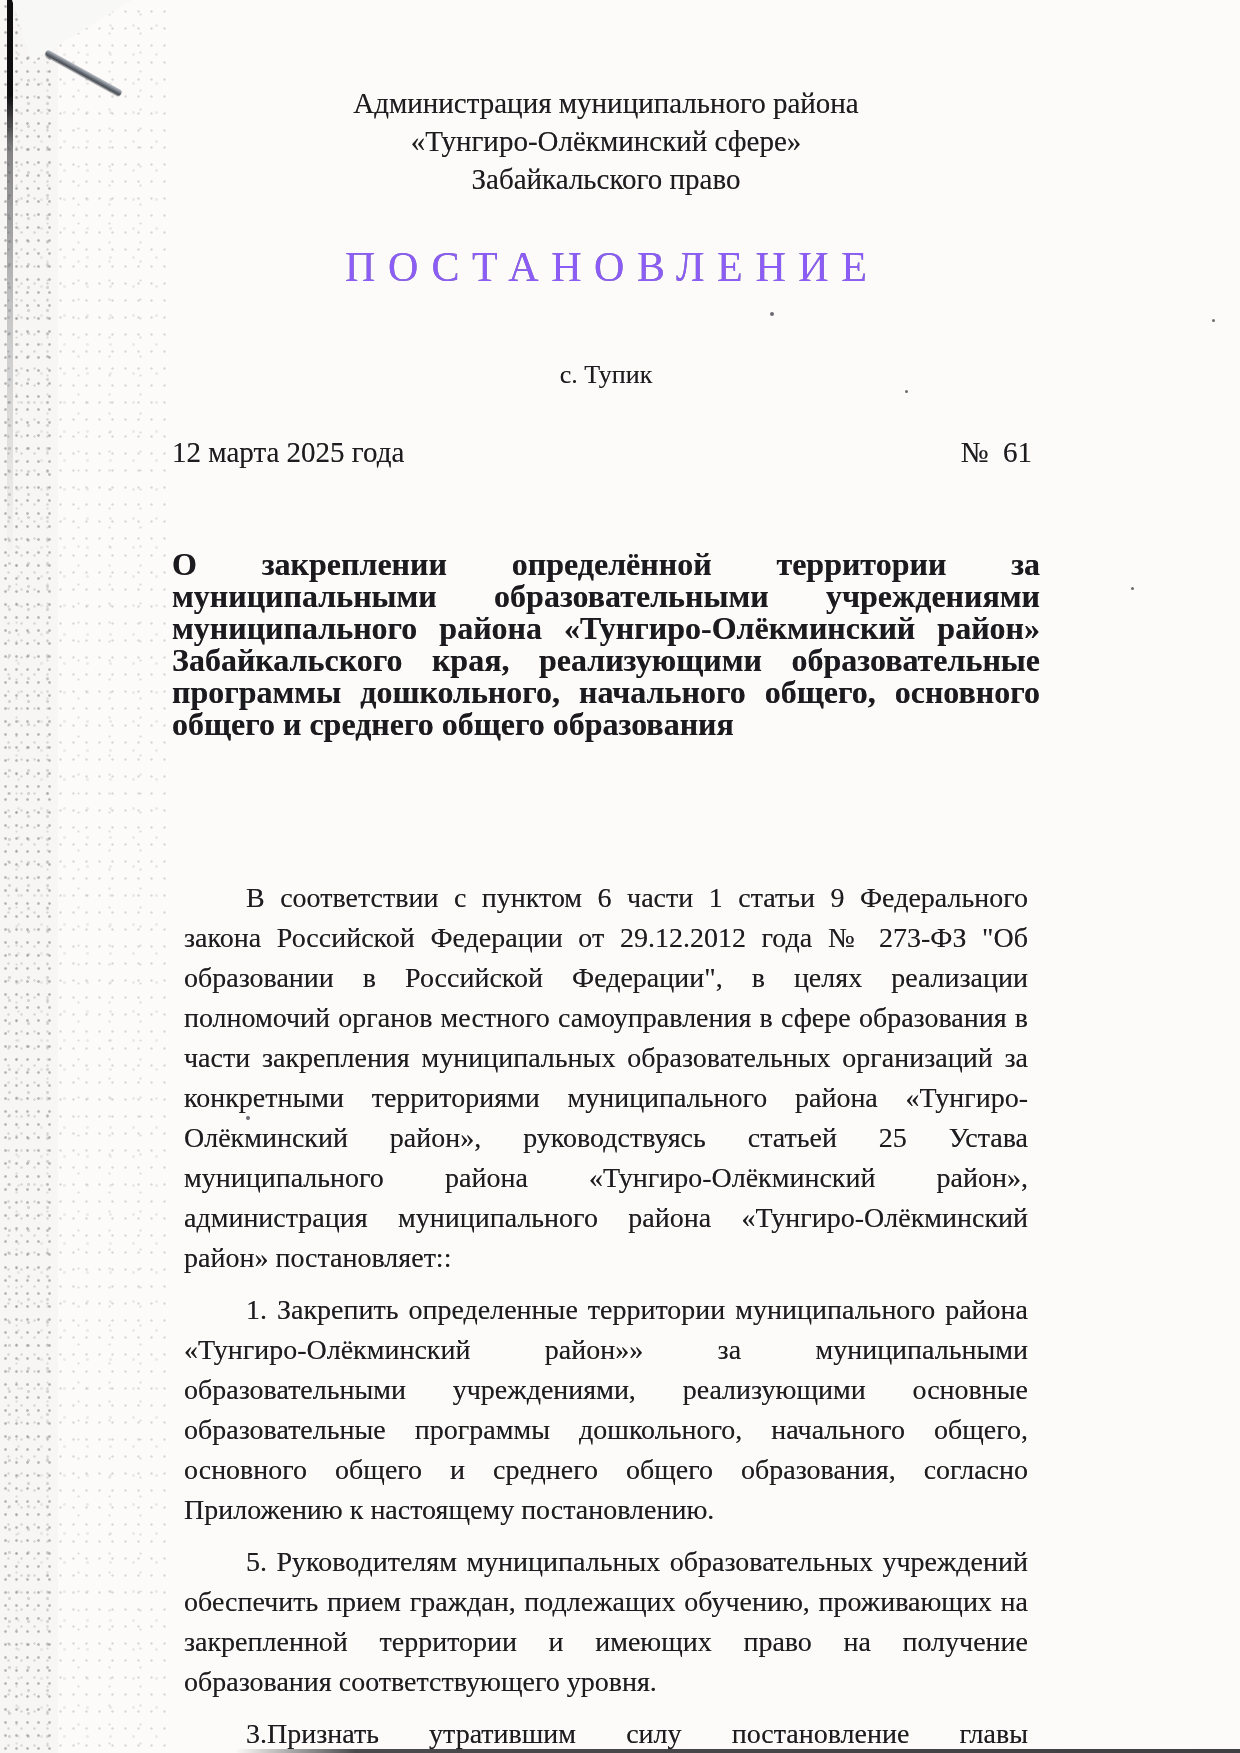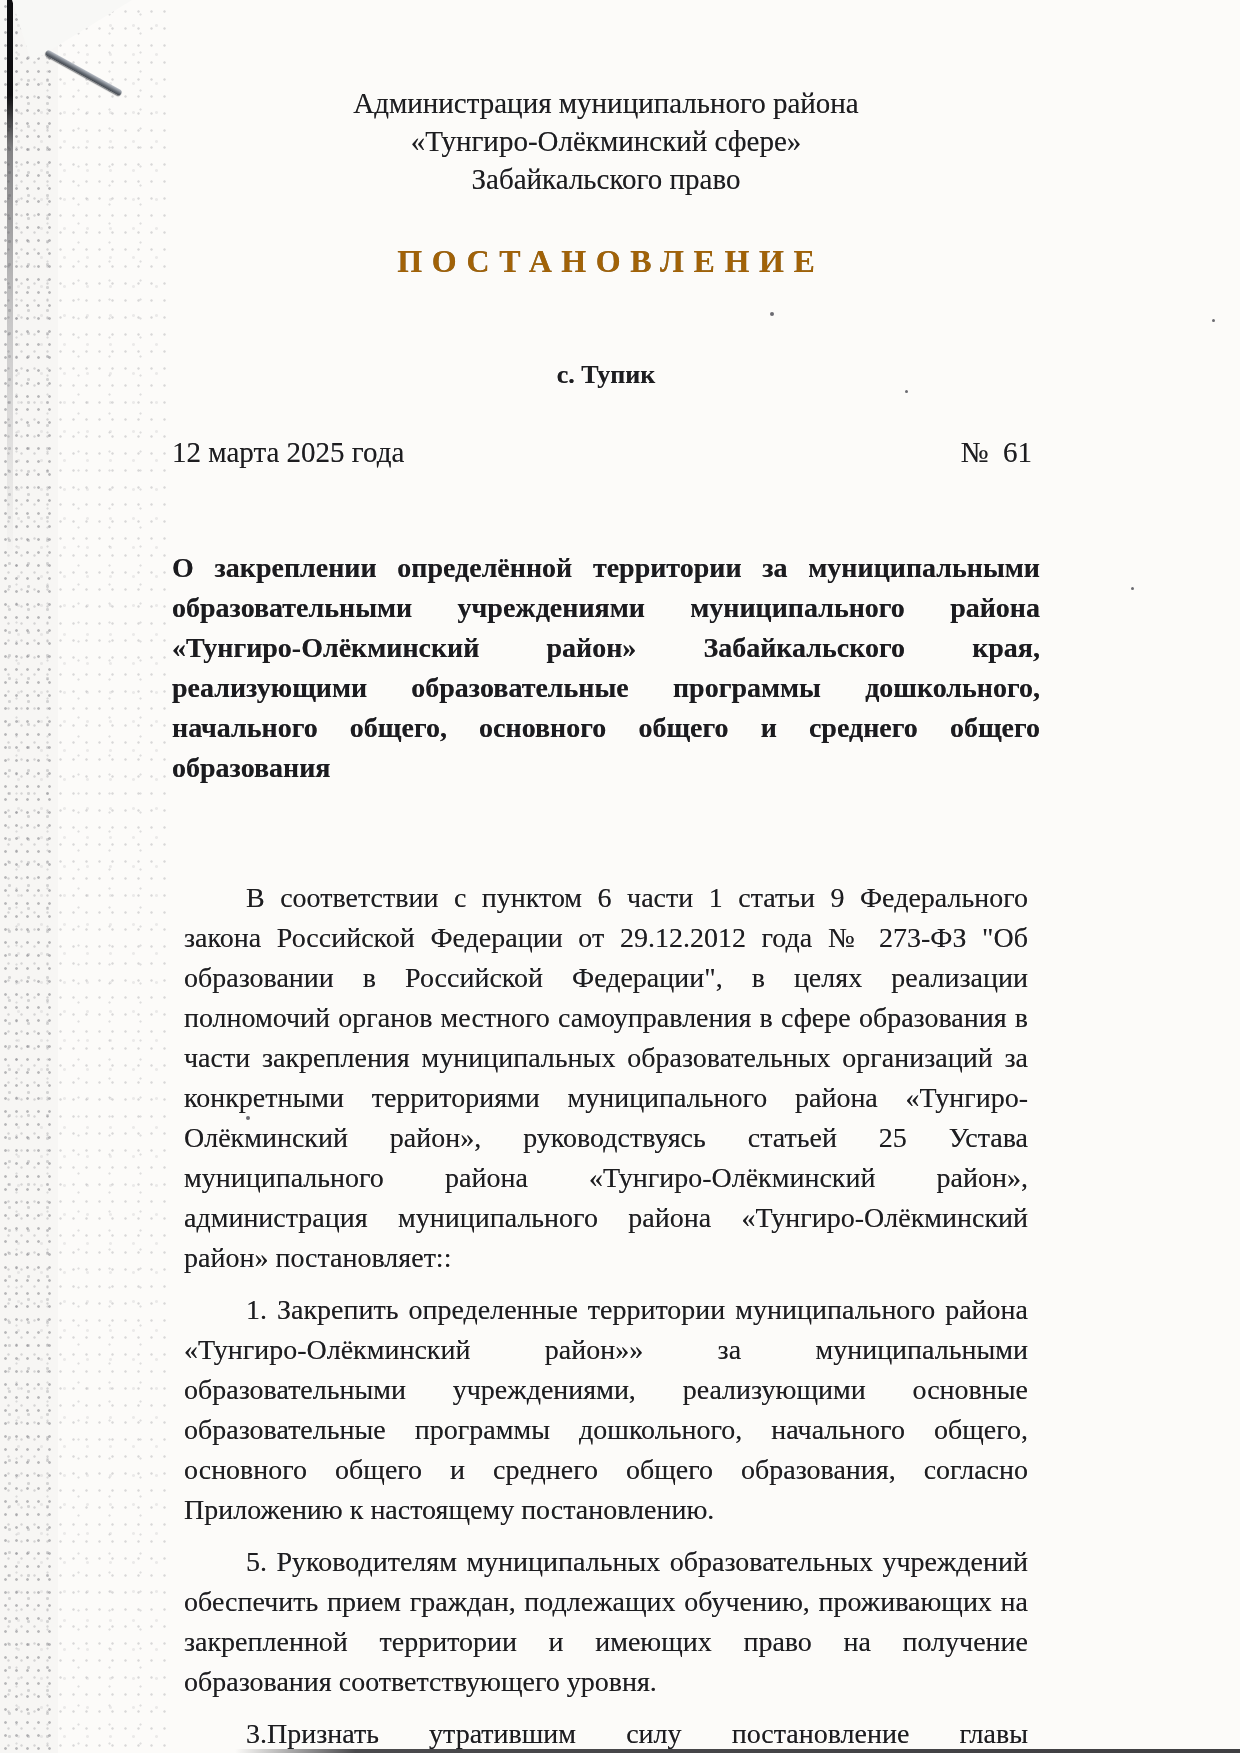--- a/index.html
+++ b/index.html
@@ -56,29 +56,29 @@
     background:linear-gradient(to right, rgba(30,30,34,0), rgba(30,30,34,.8) 12%, rgba(30,30,34,.85));
     pointer-events:none;
   }
   .speck{position:absolute;background:rgba(45,45,55,.7);border-radius:50%;pointer-events:none;}
 
   
   .content{position:absolute;left:172px;width:868px;text-align:right;}
   .org-header{top:84px;text-align:center;font-size:29px;line-height:38px;}
   .doc-type{
     top:243px;text-align:center;
-    font-size:32px;font-weight:bold;letter-spacing:.30em;
+    font-size:42px;font-weight:normal;letter-spacing:.30em;
     text-indent:.30em; 
-    color:#a16207;
+    color:#8b5cf6;
   }
-  .place{top:360px;text-align:center;font-weight:bold;font-size:26px;}
+  .place{top:360px;text-align:center;font-weight:normal;font-size:26px;}
   .meta-row{top:436px;display:flex;justify-content:space-between;font-size:29px;}
   .meta-number{white-space:pre;padding-right:8px;}
   .subject{
-    top:548px;font-weight:bold;font-size:28px;line-height:40px;
+    top:548px;font-weight:bold;font-size:32px;line-height:32px;
     text-align:justify;color:#1b1b1f;
   }
   .body-text{top:866px;font-size:28px;line-height:40px;text-align:justify;}
   .body-text p{margin:12px;text-indent:62px;}
   .justify-last{text-align-last:justify;}
   .content,.content *{text-shadow:0 0 .5px rgba(25,25,30,.55);}
 </style>
 </head>
 <body>
 

